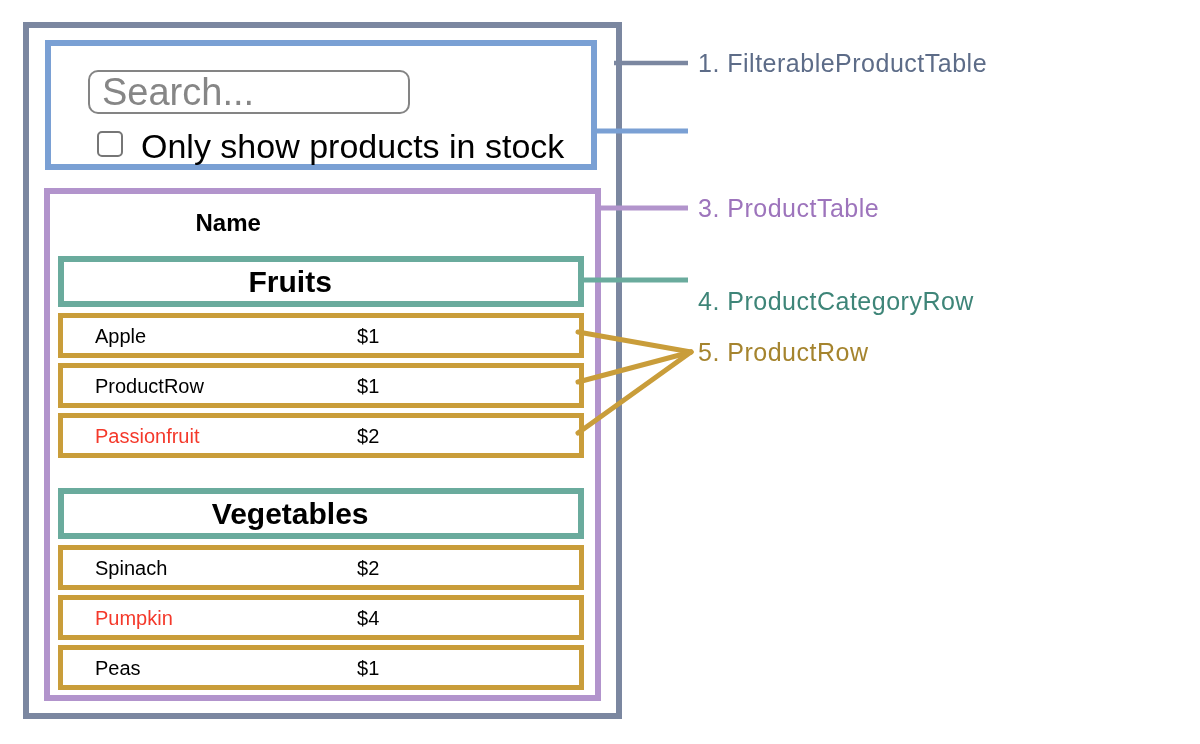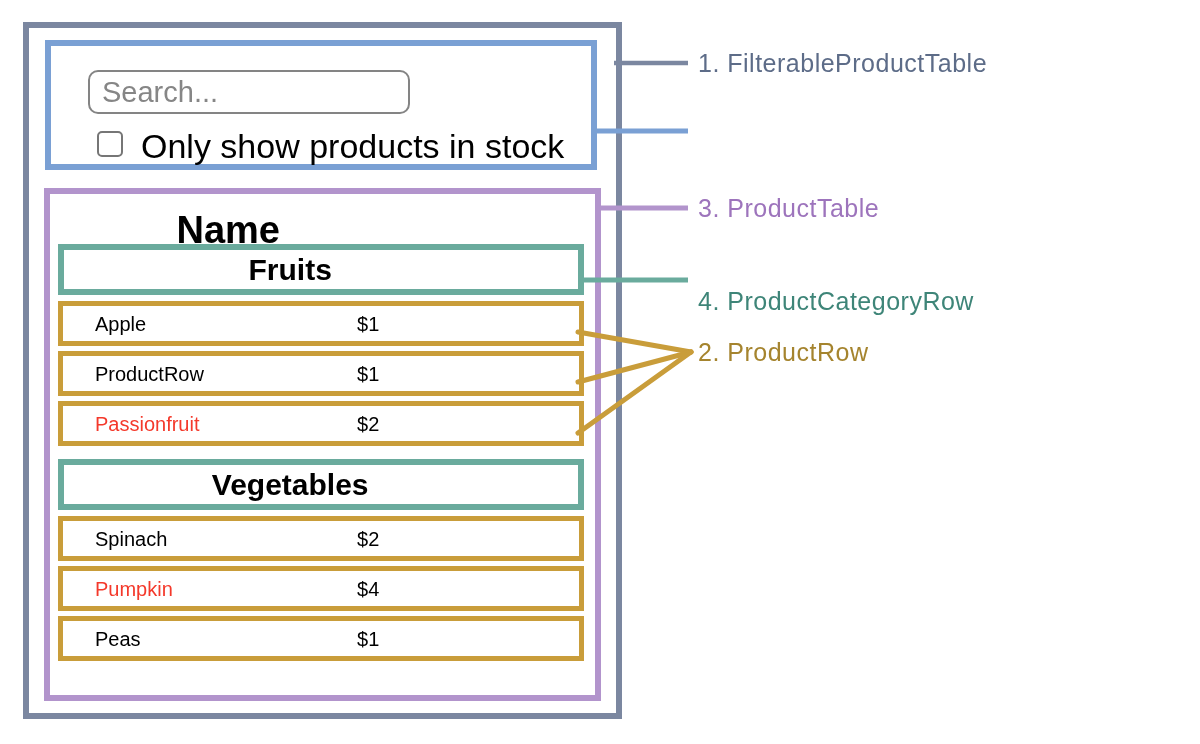--- a/index.html
+++ b/index.html
@@ -10,54 +10,54 @@
     color:#000;
   }
   .box { position:absolute; box-sizing:border-box; background:#fff; }
   #gray-box   { left:23px; top:22px;  width:599px; height:697px; border:6px solid var(--container_gray); z-index:1; }
   #blue-box   { left:45px; top:40px;  width:552px; height:130px; border:6px solid var(--searchbar_blue); z-index:2; }
   #purple-box { left:44px; top:188px; width:557px; height:513px; border:6px solid var(--table_purple);  z-index:2; }
 
   .search-input {
     position:absolute; left:88px; top:70px; width:322px; height:44px; z-index:3;
     box-sizing:border-box; border:2.5px solid var(--input_border_gray); border-radius:10px;
-    font-family:inherit; font-size:29px; color:#444; padding:0 12px; outline:none; background:#fff;
+    font-family:inherit; font-size:38px; color:#444; padding:0 12px; outline:none; background:#fff;
   }
   .search-input::placeholder { color:var(--placeholder_gray); opacity:1; }
 
   .checkbox {
     position:absolute; left:97px; top:131px; width:26px; height:26px; z-index:3;
     box-sizing:border-box; border:2.5px solid #767676; border-radius:5px; background:#fff; cursor:pointer;
   }
   .checkbox-label { position:absolute; left:141px; top:127px; font-size:34px; z-index:3; white-space:nowrap; }
 
   .header-row { position:absolute; left:50px; top:194px; width:545px; height:58px; z-index:3; }
   .header-cell {
-    position:absolute; top:7px; height:58px; line-height:58px;
-    transform:translateX(-50%); font-weight:bold; font-size:38px; white-space:nowrap;
+    position:absolute; top:0; height:58px; line-height:58px;
+    transform:translateX(-50%); font-weight:bold; font-size:24px; white-space:nowrap;
   }
   #hdr-name  { left:32.7%; }
   #hdr-price { left:68%; }
 
-  .table-body { position:absolute; left:58px; top:244px; width:526px; z-index:3; }
+  .table-body { position:absolute; left:58px; top:256px; width:526px; z-index:3; }
   .category-row {
     position:relative; box-sizing:border-box; width:526px; height:51px;
     border:6px solid var(--category_teal); background:#fff; margin-bottom:6px;
   }
   .category-row .cat {
     position:absolute; left:44%; top:50%; transform:translate(-50%,-50%);
     font-weight:bold; font-size:30px; white-space:nowrap;
   }
   .product-row {
     position:relative; box-sizing:border-box; width:526px; height:45px;
     border:5px solid var(--row_gold); background:#fff; margin-bottom:5px; font-size:20px;
   }
   .product-row .name  { position:absolute; left:32px; top:50%; transform:translateY(-50%); white-space:nowrap; }
   .product-row .price { position:absolute; left:57%; top:50%; transform:translateY(-50%); white-space:nowrap; }
-  .section-2 { margin-top:13px; }
+  .section-2 { margin-top:30px; }
   .oos { color:var(--out_of_stock_red); }
 
   .connectors { position:absolute; left:0; top:0; width:1200px; height:744px; z-index:5; pointer-events:none; }
   .ln-gray   { stroke:var(--container_gray); stroke-width:4.5; }
   .ln-blue   { stroke:var(--searchbar_blue); stroke-width:5; }
   .ln-purple { stroke:var(--table_purple);  stroke-width:5; }
   .ln-teal   { stroke:var(--category_teal); stroke-width:5; }
   .ln-gold   { stroke:var(--row_gold);      stroke-width:5; stroke-linecap:round; }
 
   .annotation {
@@ -134,15 +134,15 @@
     <line class="ln-purple" x1="596" y1="208" x2="688" y2="208"></line>
     <line class="ln-teal" x1="581" y1="280" x2="688" y2="280"></line>
     <line class="ln-gold" x1="578" y1="332" x2="691" y2="352"></line>
     <line class="ln-gold" x1="578" y1="382" x2="691" y2="352"></line>
     <line class="ln-gold" x1="578" y1="433" x2="691" y2="352"></line>
   </svg>
 
   <div class="annotation" id="label-1" style="color: rgb(93, 108, 136);">1. FilterableProductTable</div>
   <div class="annotation" id="label-3" style="color: rgb(157, 116, 188);">3. ProductTable</div>
   <div class="annotation" id="label-4" style="color: rgb(62, 133, 120); margin-top: 21px;">4. ProductCategoryRow</div>
-  <div class="annotation" id="label-5" style="color: rgb(165, 132, 46);">2. ProductRow</div>
+  <div class="annotation" id="label-5" style="color: rgb(165, 132, 46);">5. ProductRow</div>
 
 </div>
 
 </body></html>

